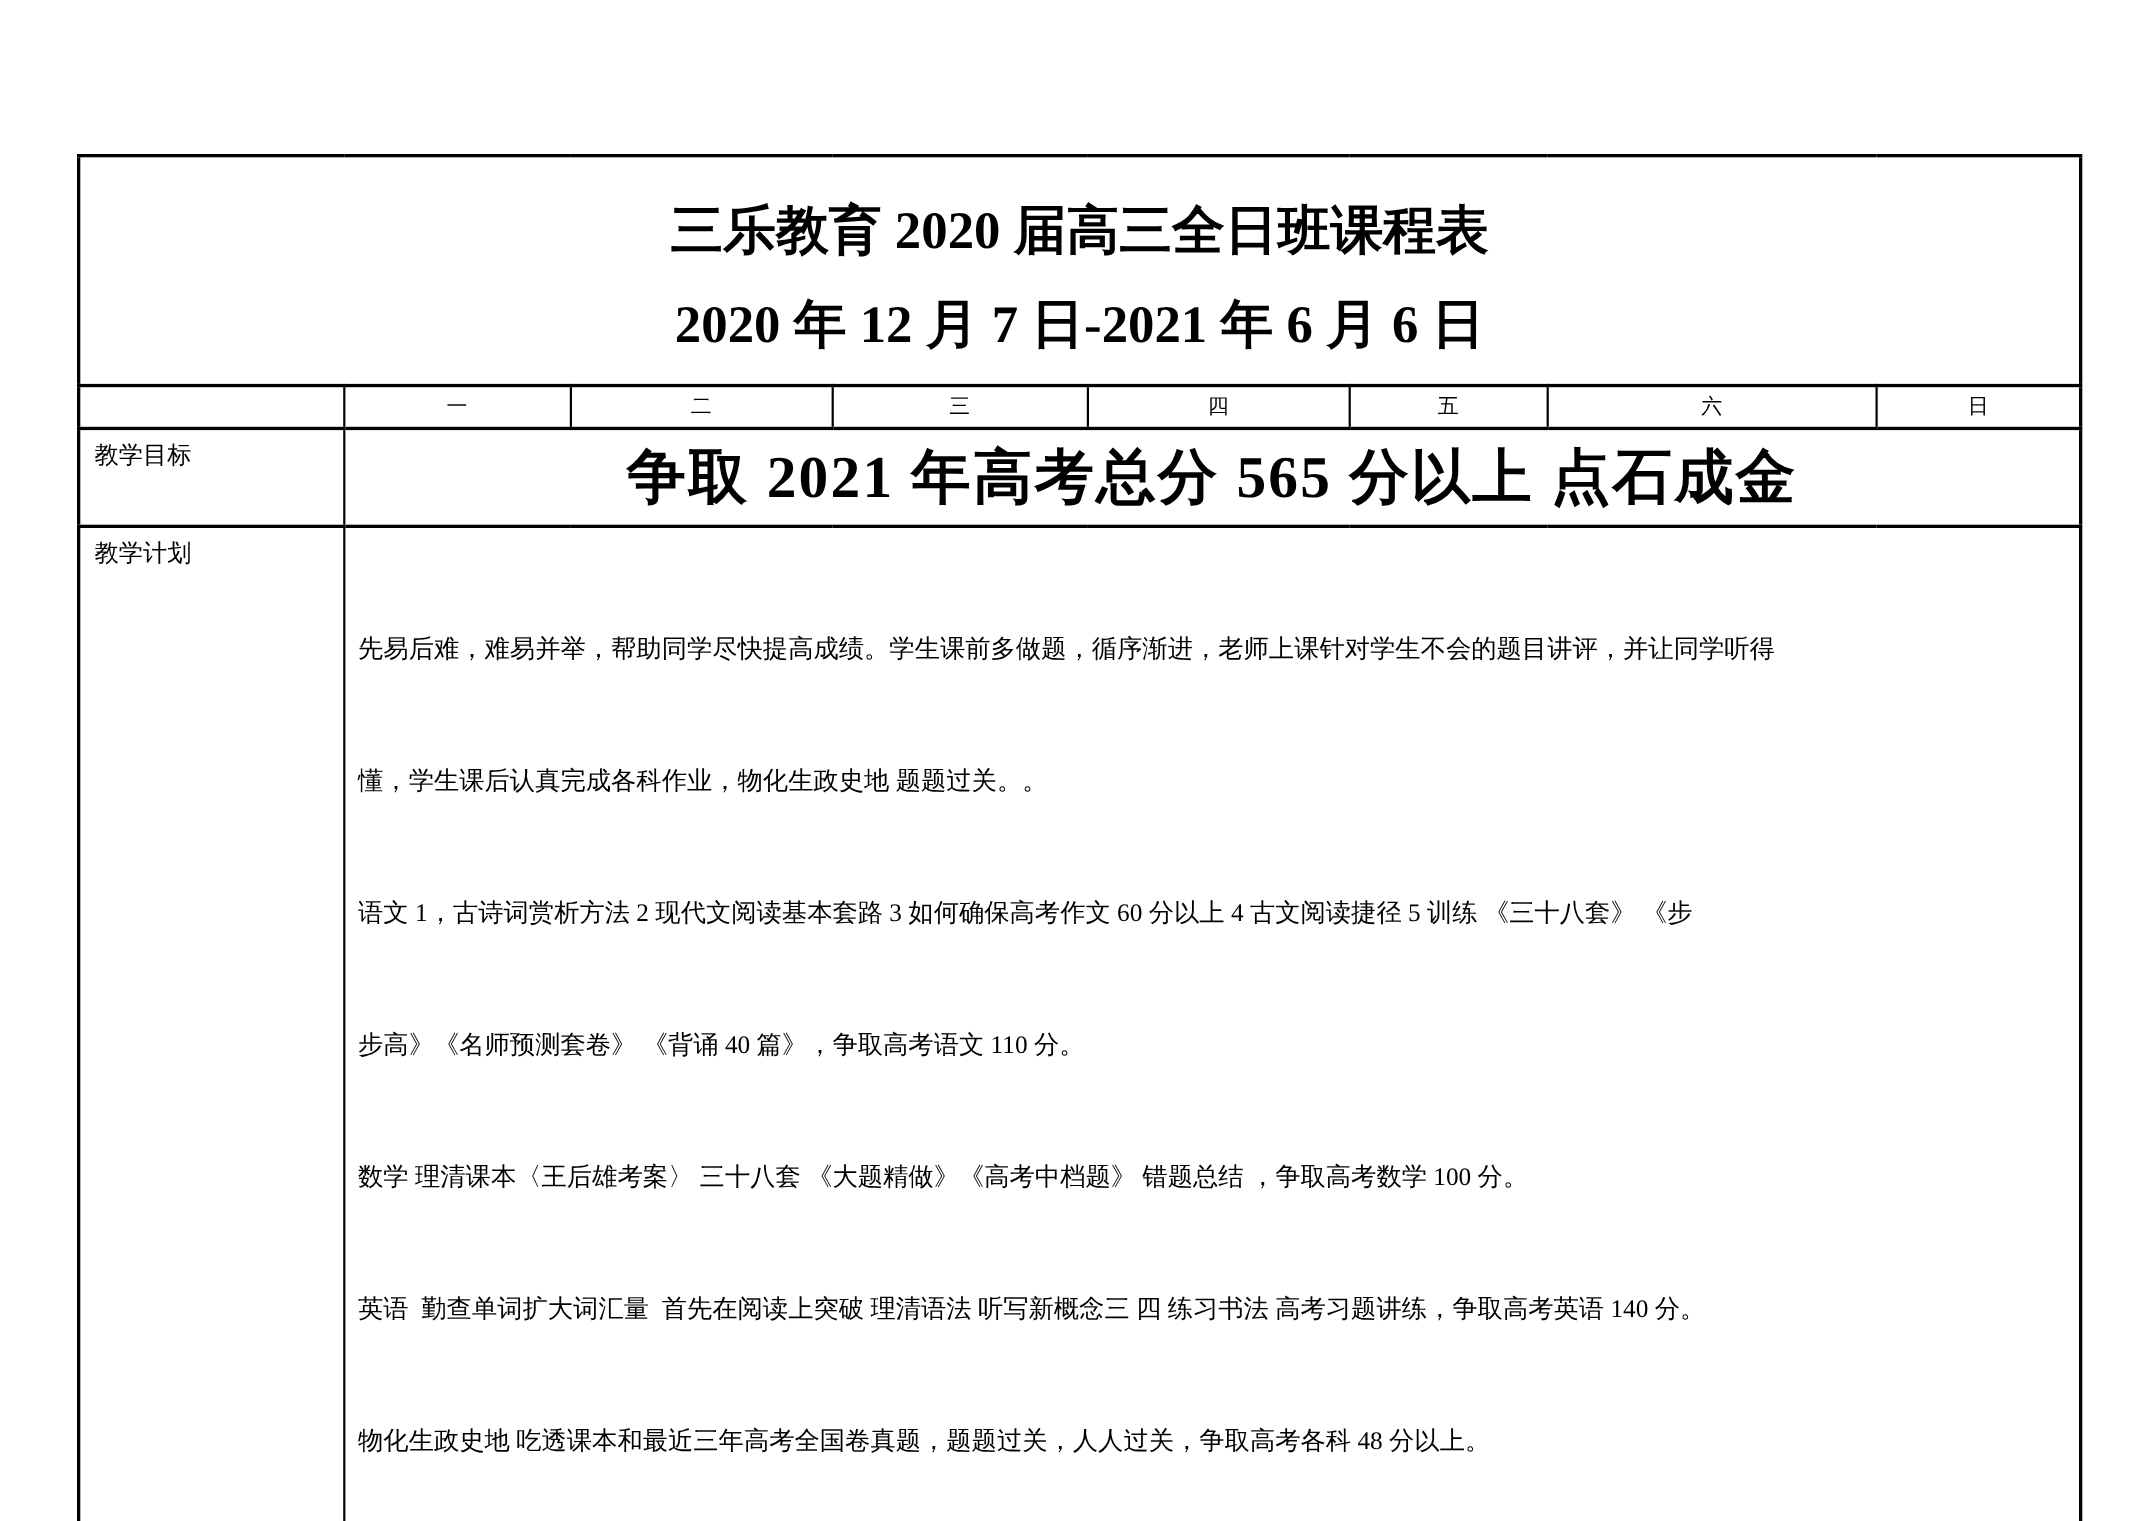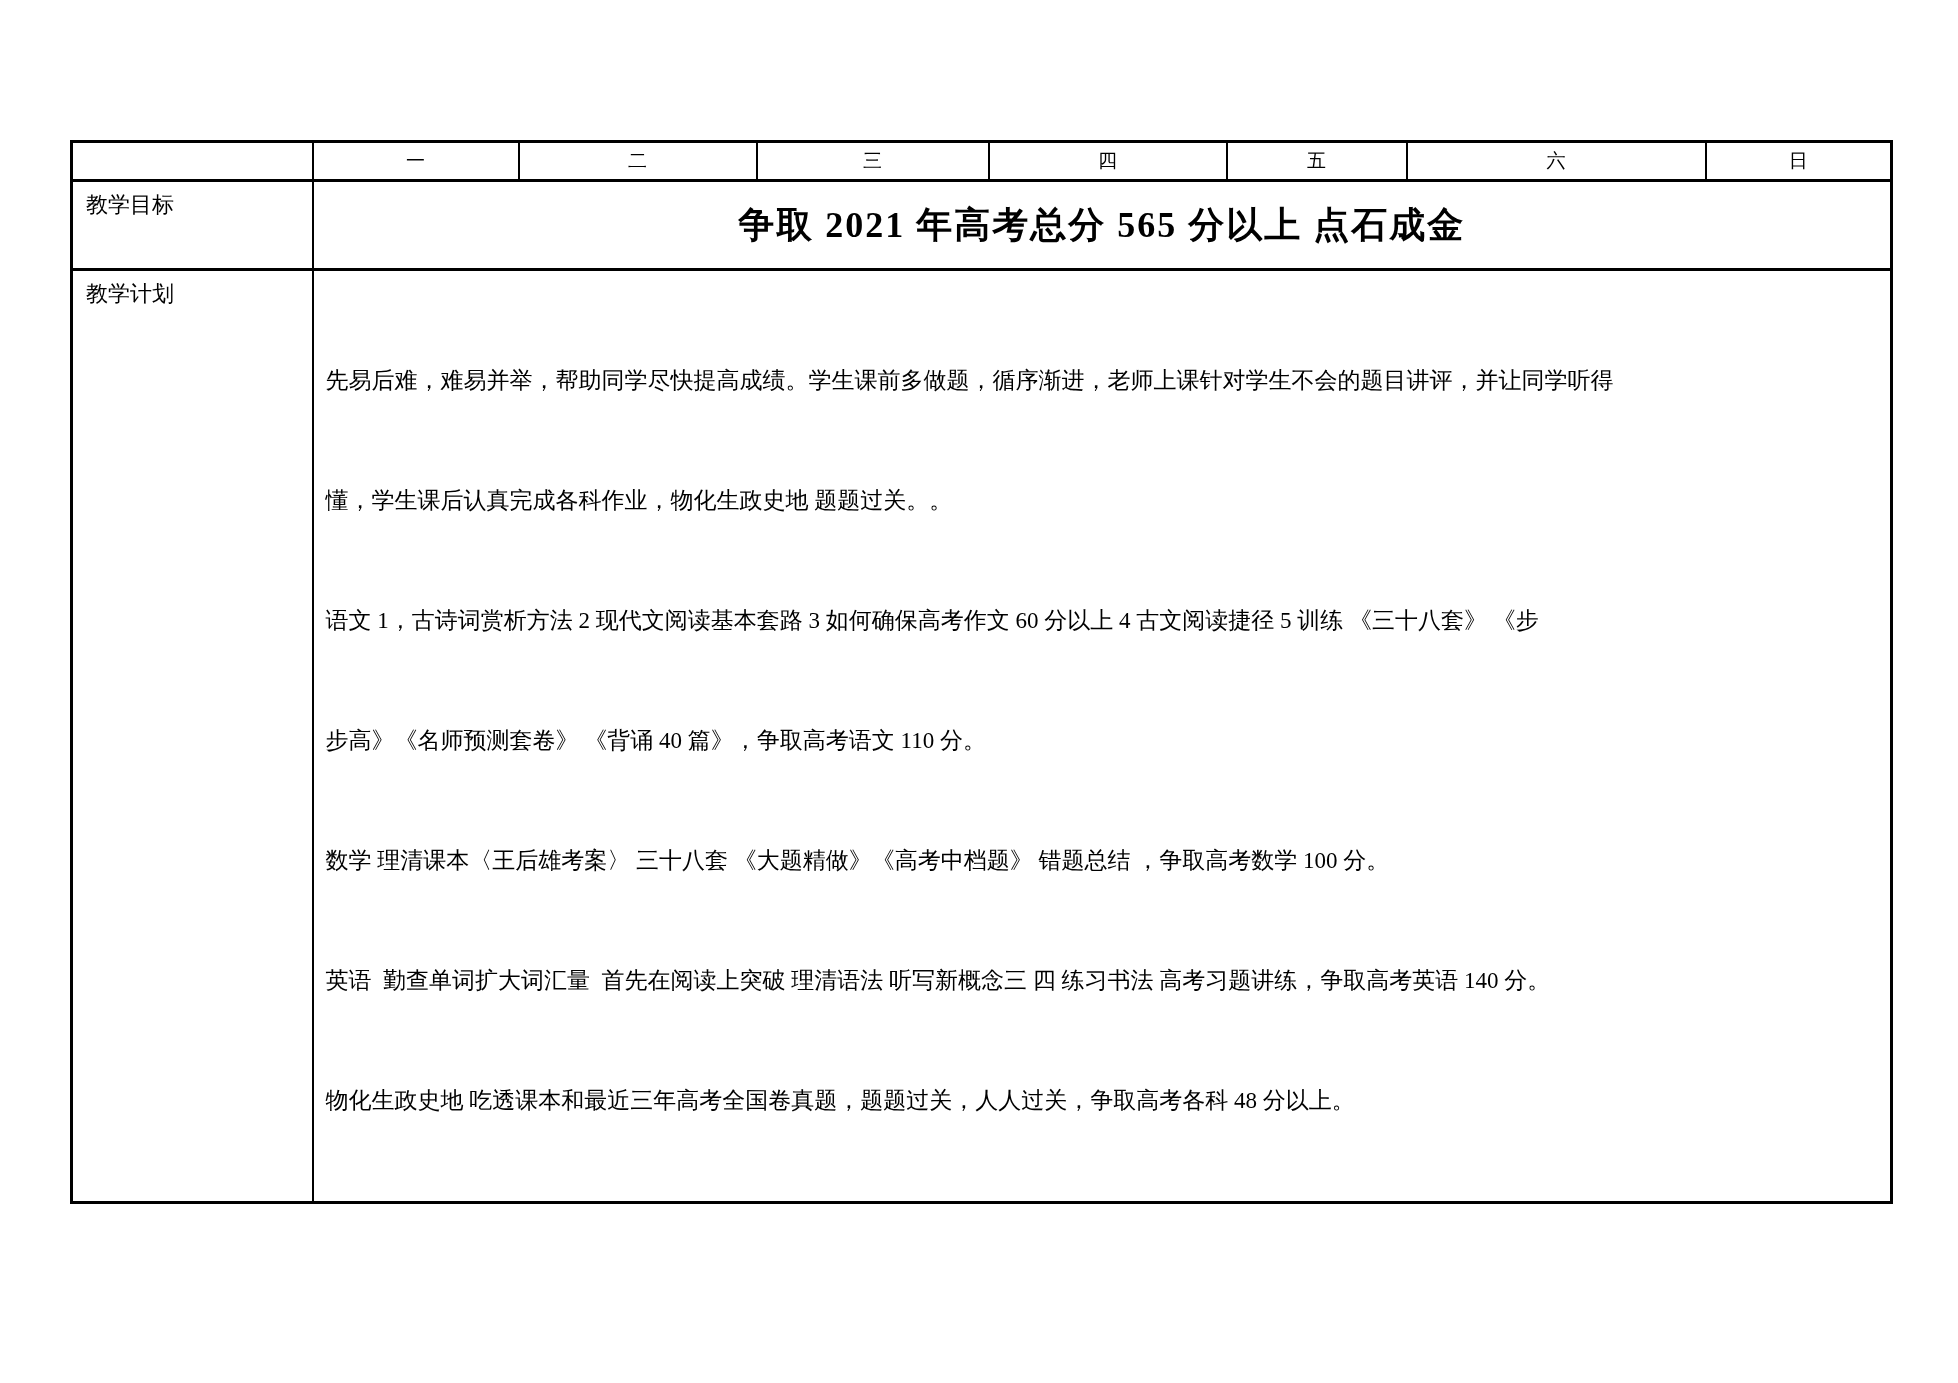--- a/index.html
+++ b/index.html
@@ -29,21 +29,21 @@
   .title-cell{ height:206px; text-align:center; font-weight:bold; }
   .t1{ font-size:48px; line-height:72px; margin-top:14px; }
   .t2{ font-size:48px; line-height:72px; margin-top:14px; }
   
   .days-row td{ height:36px; text-align:center; font-size:19px; line-height:20px; }
   
   .lbl{ font-size:22px; padding-left:13px;font-family:Liberation Mono, monospace; }
   .lbl.top{ vertical-align:top; padding-top:8px; }
   
   .goal-cell{ height:86px; text-align:center; }
-  .slogan{ font-size:36px; font-weight:bold; letter-spacing:2px; white-space:nowrap; }
+  .slogan{ font-size:54px; font-weight:bold; letter-spacing:2px; white-space:nowrap; }
   
   .para{ vertical-align:top; text-align:left; }
   .para div{ white-space:pre-wrap; }
   .plan-cell{ height:298px; }
   .plan-cell .para-inner{ padding:10px 8px 0 12px; font-size:23px; line-height:40px; }
 </style>
 </head>
 <body>
 
 <div class="sheet">
@@ -53,20 +53,26 @@
       <col style="width:206px">
       <col style="width:238px">
       <col style="width:232px">
       <col style="width:238px">
       <col style="width:180px">
       <col style="width:299px">
       <col style="width:186px">
     </colgroup>
 
     <tbody>
+        <tr>
+      <td colspan="8" class="title-cell">
+        <div class="t1">三乐教育 2020 届高三全日班课程表</div>
+        <div class="t2">2020 年 12 月 7 日-2021 年 6 月 6 日</div>
+      </td>
+    </tr>
 
     <tr class="days-row">
       <td></td>
       <td>一</td>
       <td>二</td>
       <td>三</td>
       <td>四</td>
       <td>五</td>
       <td>六</td>
       <td>日</td>

